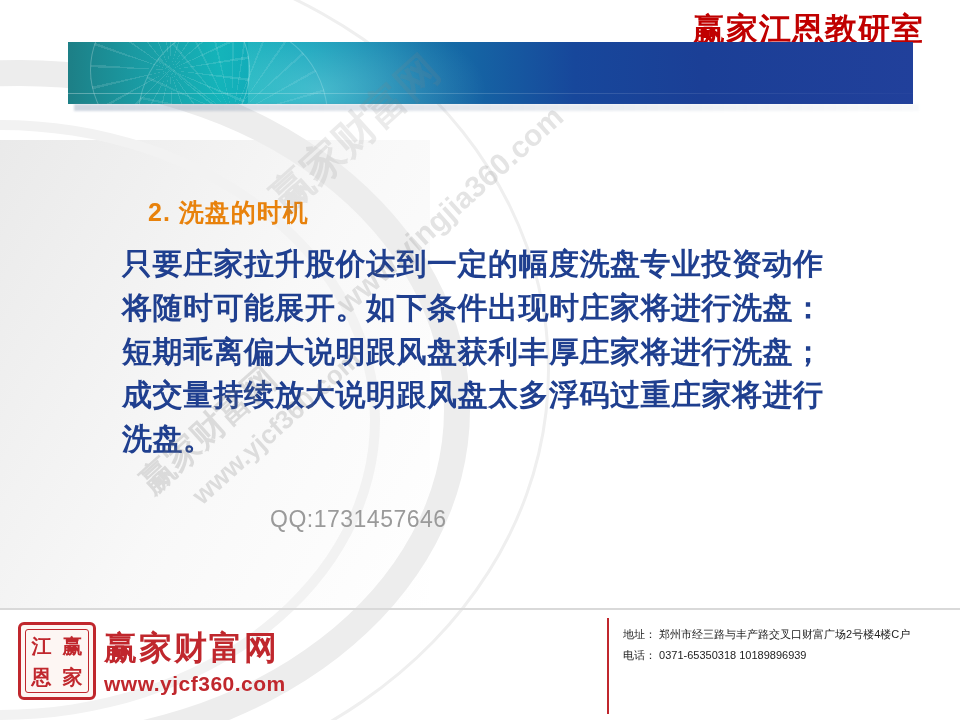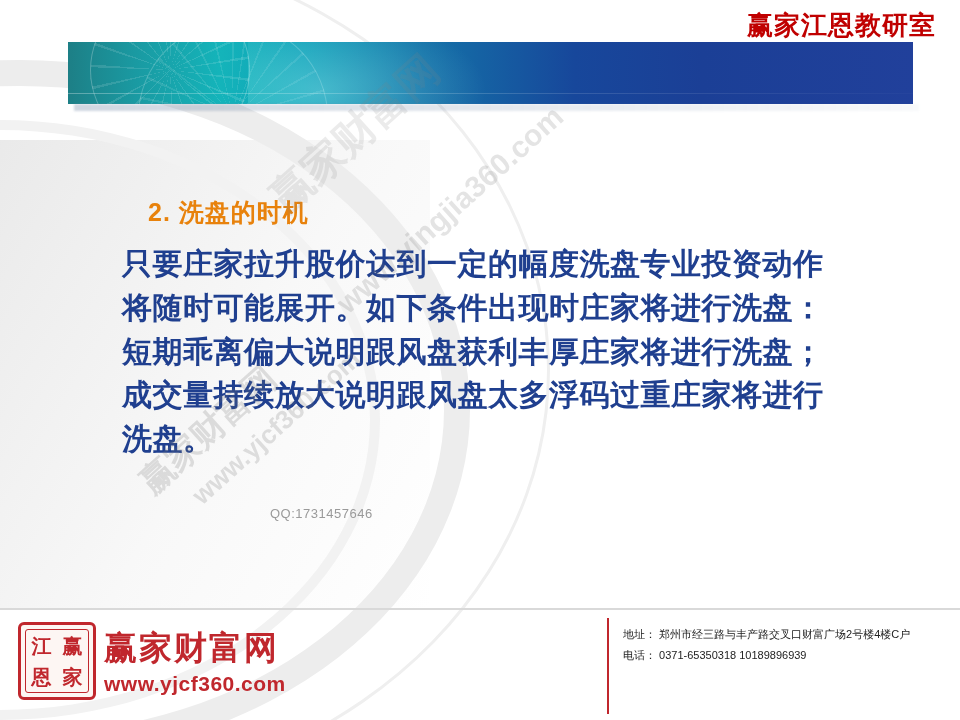--- a/index.html
+++ b/index.html
@@ -48,22 +48,22 @@
     position: absolute;
     left: 0; top: 140px;
     width: 430px; height: 470px;
     background: linear-gradient(120deg, rgba(230,230,230,0.85) 0%, rgba(244,244,244,0.6) 55%, rgba(255,255,255,0) 100%);
     pointer-events: none;
   }
 
   
   .brand-top {
     position: absolute;
-    right: 24px; top: 8px;
-    font-size: 26px;
+    right: 36px; top: 8px;
+    font-size: 32px;
     font-weight: bold;
     color: #c00000;
     letter-spacing: 1px;
     white-space: nowrap;
   }
 
   
   .banner {
     position: absolute;
     left: 68px; top: 42px;
@@ -137,21 +137,21 @@
     font-weight: bold;
     line-height: 1.46;
     color: #1f3f8f;
     margin: 0 0 0 12px;
     letter-spacing: 0.5px;
     width: 730px;
     font-family: Liberation Mono, monospace;
   }
   .qq-line {
     margin: 42px 0 0 160px;
-    font-size: 13px;
+    font-size: 23px;
     color: #9a9a9a;
     letter-spacing: 0.5px;
   }
 
   
   .wm {
     position: absolute;
     color: rgba(120,120,120,0.22);
     font-weight: bold;
     white-space: nowrap;

